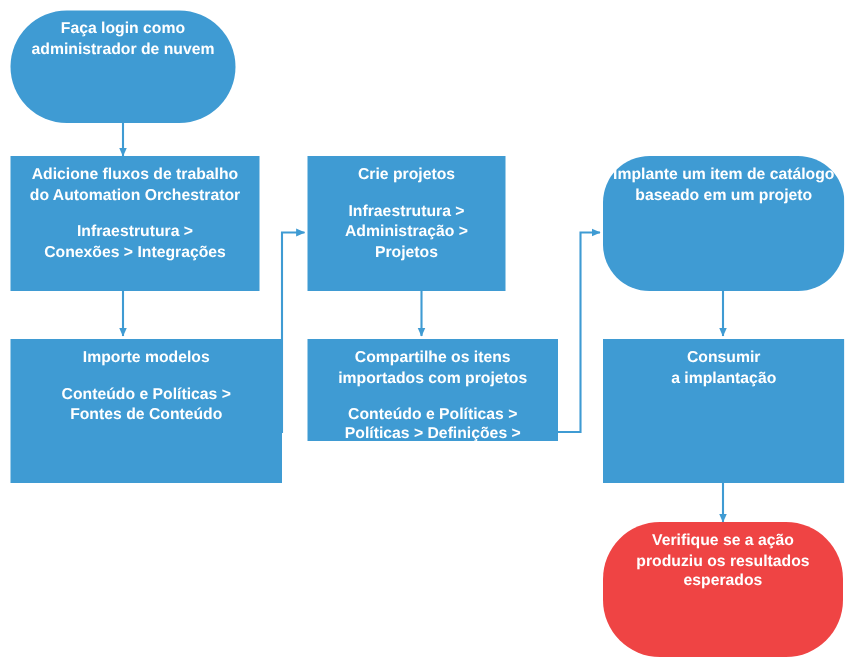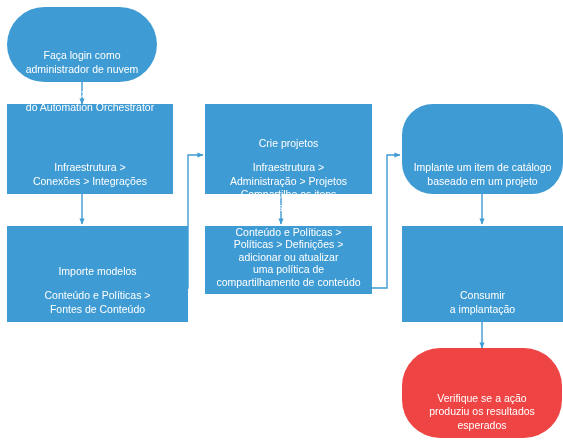--- a/index.html
+++ b/index.html
@@ -16,26 +16,27 @@
     height: 445px;
     background: #ffffff;
     overflow: hidden;
   }
   .node {
     position: absolute;
     box-sizing: border-box;
     display: flex;
     flex-direction: column;
     align-items: center;
-    justify-content: flex-end;
+    justify-content: flex-start;
     text-align: center;
     color: #ffffff;
     font-size: 10.5px;
     line-height: 13.5px;
     padding: 6px 6px;
+    font-weight: bold;
   }
   .node.blue { background: #3f9bd3; }
   .node.green { background: #ef4444; }
   .node.terminal { border-radius: 38px; }
   .node .title {
     font-size: 10.5px;
     line-height: 13.5px;
     white-space: pre-line;
   }
   .node .path {
@@ -98,34 +99,34 @@
     <g>
       <path d="M482,322 L482,348" stroke="#3f9bd3" stroke-width="1.4" fill="none" marker-end="url(#arrowhead)"></path>
     </g>
   </svg>
 
   <div class="node blue terminal" style="left:7px; top:7px; width:150px; height:75px;">
     <div class="title">Faça login como
 administrador de nuvem</div>
   </div>
 
-  <div class="node blue" style="left:7px; top:104px; width:166px; height:90px;gap:36px;">
+  <div class="node blue" style="left:7px; top:104px; width:166px; height:90px;">
     <div class="title">Adicione fluxos de trabalho
 do Automation Orchestrator</div>
     <div class="path">Infraestrutura &gt;
 Conexões &gt; Integrações</div>
   </div>
 
   <div class="node blue" style="left:7px; top:226px; width:181px; height:96px;">
     <div class="title">Importe modelos</div>
     <div class="path">Conteúdo e Políticas &gt;
 Fontes de Conteúdo</div>
   </div>
 
-  <div class="node blue" style="left:205px; top:104px; width:167px; height:90px;">
+  <div class="node blue" style="left:205px; top:104px; width:132px; height:90px;">
     <div class="title">Crie projetos</div>
     <div class="path">Infraestrutura &gt;
 Administração &gt; Projetos</div>
   </div>
 
   <div class="node blue" style="left:205px; top:226px; width:167px; height:68px;">
     <div class="title">Compartilhe os itens
 importados com projetos</div>
     <div class="path tight">Conteúdo e Políticas &gt;
 Políticas &gt; Definições &gt;

